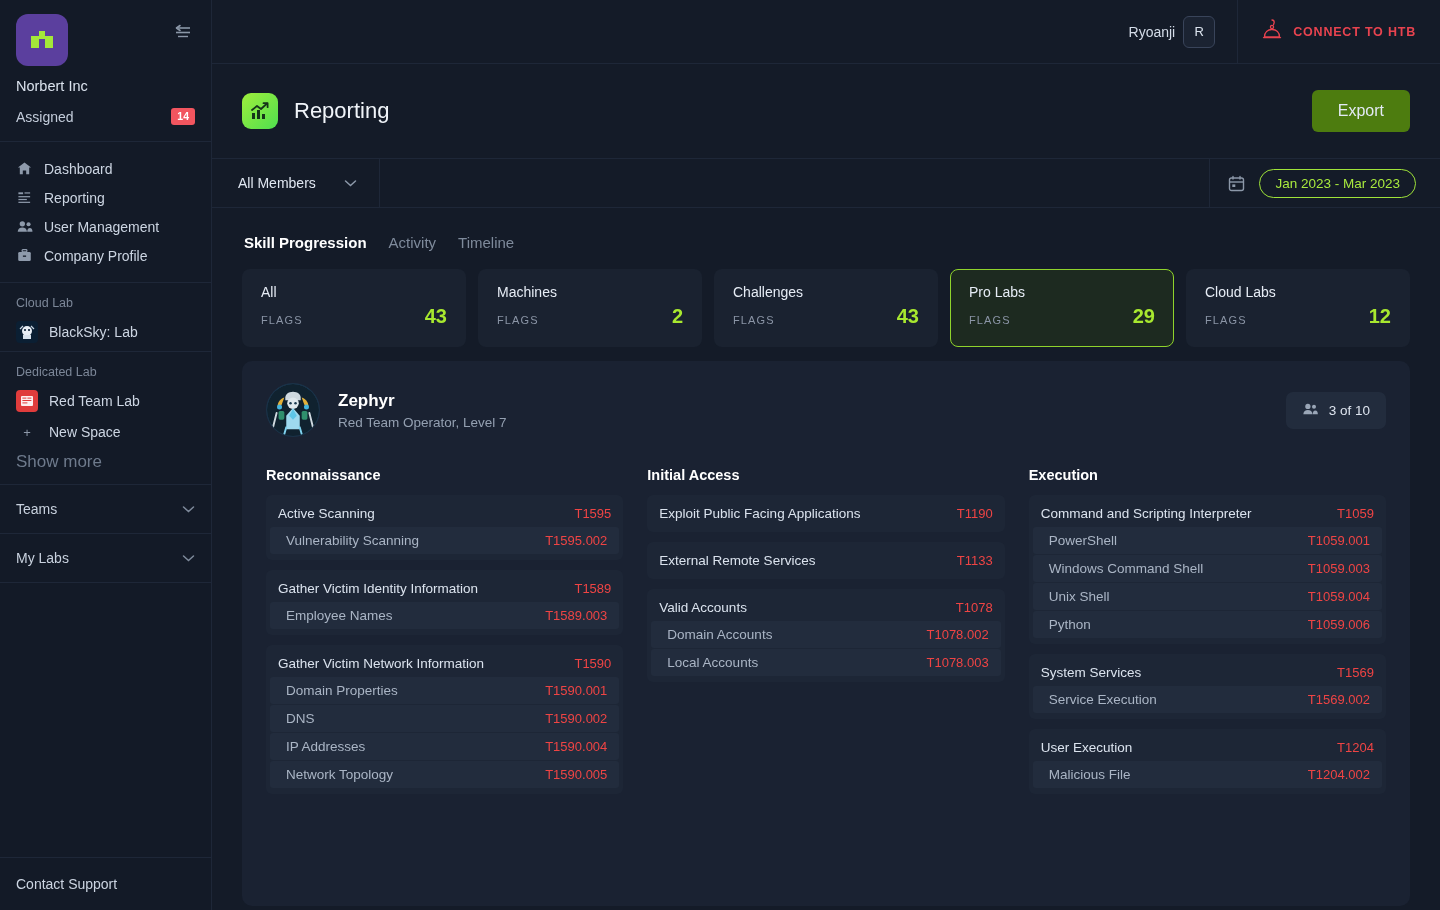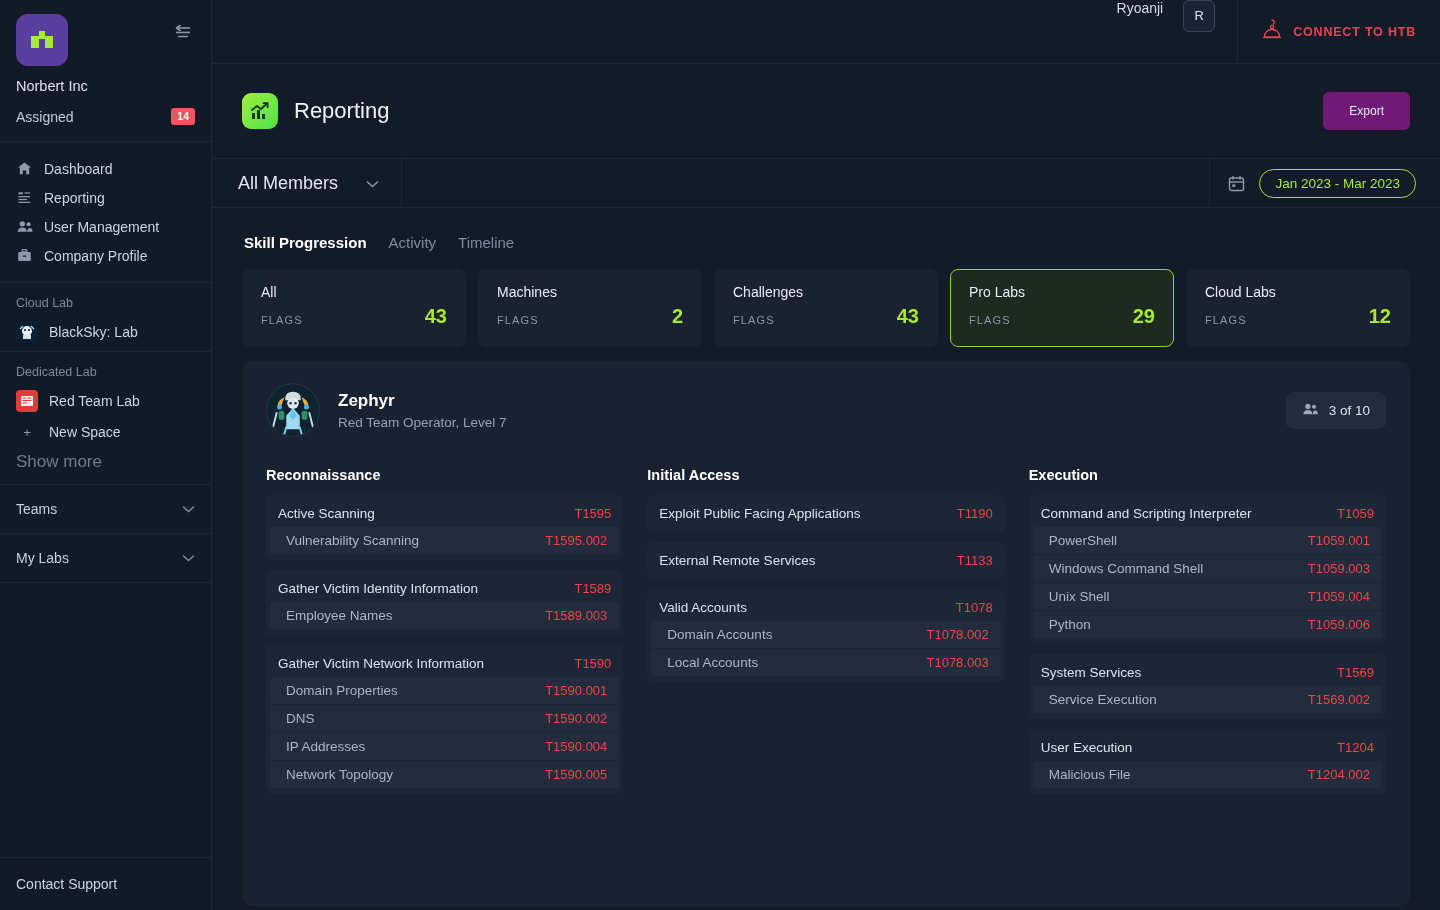--- a/index.html
+++ b/index.html
@@ -81,21 +81,21 @@
 
   
   .main { flex: 1 1 auto; height: 910px; display: flex; flex-direction: column; background: #141b28; }
 
   .topbar {
     height: 64px; flex: 0 0 64px;
     display: flex; align-items: center; justify-content: flex-end;
     border-bottom: 1px solid #1e2738;
   }
   .user-block {
-    display:flex; gap: 20px;
+    display:flex; align-items:center; gap: 8px;
     padding: 0 22px 0 0; height: 64px;
     border-right: 1px solid #1e2738;
   }
   .user-name { font-size: 14px; color: #d4dce8; }
   .avatar-sq {
     width: 32px; height: 32px; border-radius: 6px;
     border: 1px solid #39445a; background: #1b2332;
     display:flex; align-items:center; justify-content:center;
     font-size: 13px; color: #dbe3ee; cursor: pointer;
   }
@@ -111,36 +111,36 @@
     padding: 0 30px 0 30px;
   }
   .title-wrap { display:flex; align-items:center; gap: 16px; }
   .title-ico {
     width: 36px; height: 36px; border-radius: 9px;
     background: linear-gradient(135deg, #9fee3c 0%, #4fe04f 100%);
     display:flex; align-items:center; justify-content:center;
   }
   .page-title { font-size: 22px; color: #f0f4f9; font-weight: 400; }
   .export-btn {
-    background: #701a75; color: #e3eaf4; font-size: 12px;
+    background: #4d7c0f; color: #e3eaf4; font-size: 16px;
     padding: 12px 26px; border-radius: 6px; border: none; cursor: pointer;
     font-family: inherit;
   }
 
   .filterbar {
     height: 50px; flex: 0 0 50px;
     display:flex; align-items: stretch;
     border-top: 1px solid #1e2738;
     border-bottom: 1px solid #1e2738;
   }
   .members-select {
     display:flex; align-items:center; gap: 28px;
     padding: 0 22px 0 26px; cursor: pointer;
     border-right: 1px solid #1e2738;
-    font-size: 18px; color: #e0e7f1;
+    font-size: 14px; color: #e0e7f1;
   }
   .filter-mid { flex: 1 1 auto; border-right: 1px solid #1e2738; }
   .date-block { display:flex; align-items:center; gap: 14px; padding: 0 24px 0 18px; }
   .cal-ico { width: 17px; height: 17px; }
   .date-chip {
     border: 1px solid #9fe339; color: #a9ea3e; border-radius: 20px;
     padding: 6px 15px; font-size: 13.5px; cursor: pointer; white-space: nowrap;
   }
 
   .content { flex: 1 1 auto; overflow: hidden; padding: 0 30px; }

